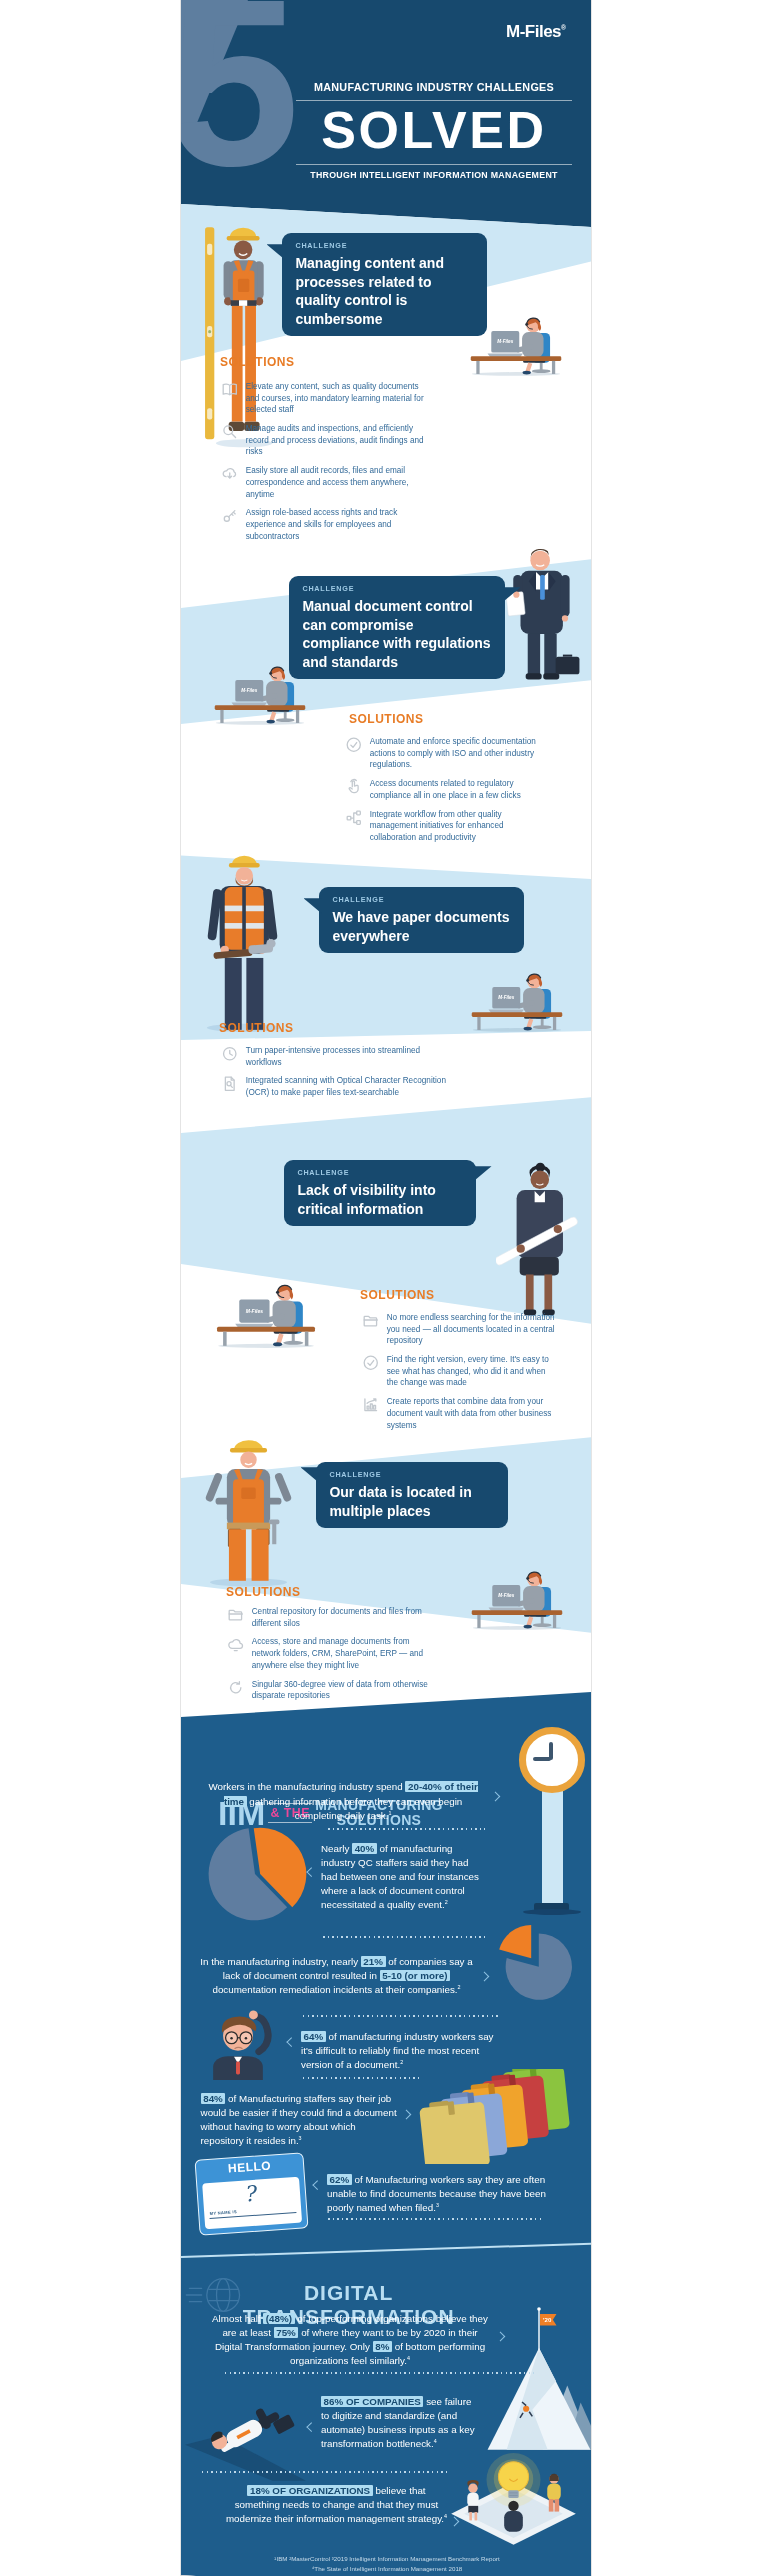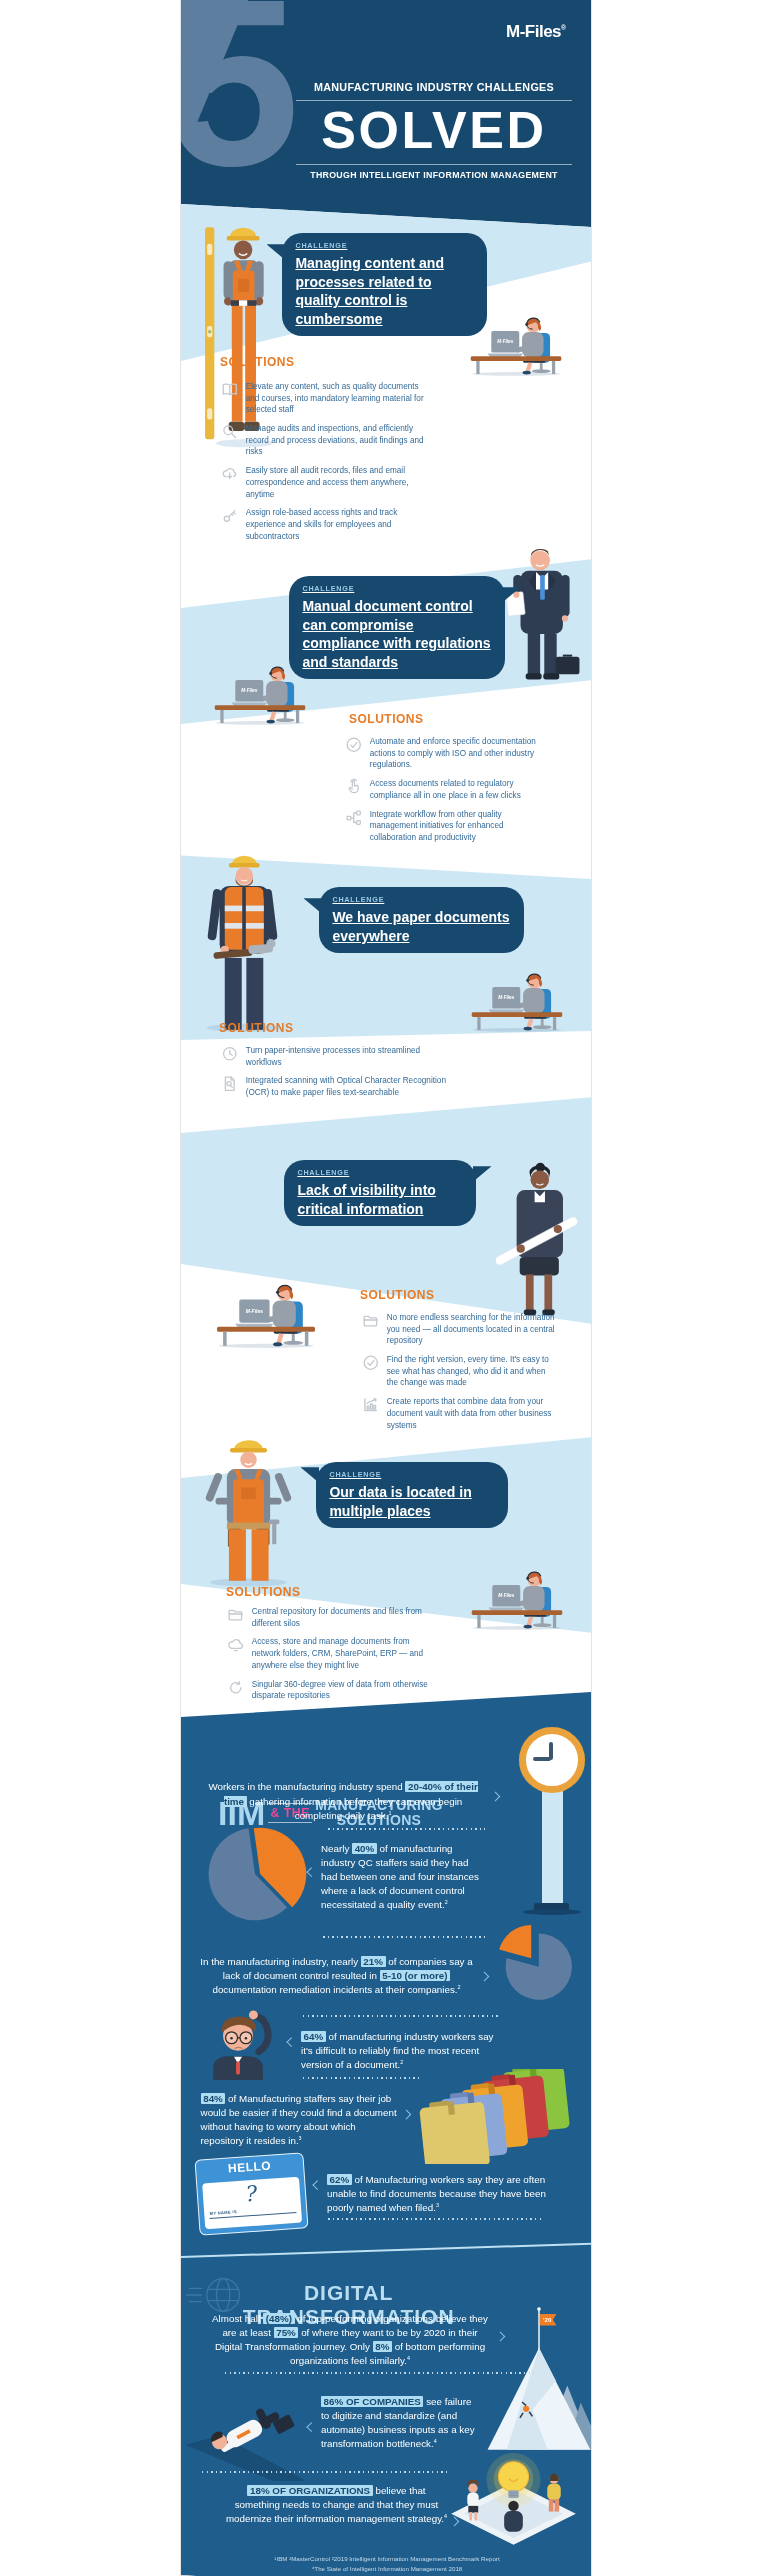--- a/index.html
+++ b/index.html
@@ -24,21 +24,21 @@
   .kicker{position:absolute;left:115px;top:81px;width:276px;text-align:center;color:#fff;
           font-size:10.8px;font-weight:bold;letter-spacing:0.3px;}
   .hr{position:absolute;left:115px;width:276px;height:1px;background:rgba(255,255,255,.55);}
   .solved{position:absolute;left:110px;top:104px;width:286px;text-align:center;color:#fff;
           font-size:52px;font-weight:bold;letter-spacing:2.6px;line-height:1;}
   .subt{position:absolute;left:115px;top:170px;width:276px;text-align:center;color:#fff;
         font-size:8.8px;font-weight:bold;letter-spacing:0.3px;}
   
   .band{position:absolute;left:0;width:412px;background:var(--band);}
   
-  .bubble{position:absolute;background:var(--navy);border-radius:20px;color:#fff;padding:8.2px 13.4px;text-decoration:underline;}
+  .bubble{position:absolute;background:var(--navy);border-radius:9px;color:#fff;padding:8.2px 13.4px;}
   .b-label{font-size:7.2px;font-weight:bold;letter-spacing:0.8px;color:#9ec9e4;margin-bottom:4.1px;}
   .b-text{font-size:14px;font-weight:bold;line-height:1.32;}
   .tail{position:absolute;width:18.5px;height:15.5px;background:var(--navy);}
   .tail-l{left:-15.5px;top:11.3px;clip-path:polygon(0 0,100% 0,100% 100%);}
   .tail-r{right:-15.5px;top:11.3px;clip-path:polygon(0 0,100% 0,0 100%);}
   
   .sol-h{position:absolute;color:var(--orange);font-size:12px;font-weight:bold;letter-spacing:0.5px;}
   .sol-list{position:absolute;list-style:none;}
   .sol-item{display:flex;gap:7.2px;margin-bottom:7.2px;align-items:flex-start;}
   .sol-ic{flex:0 0 17.5px;}

